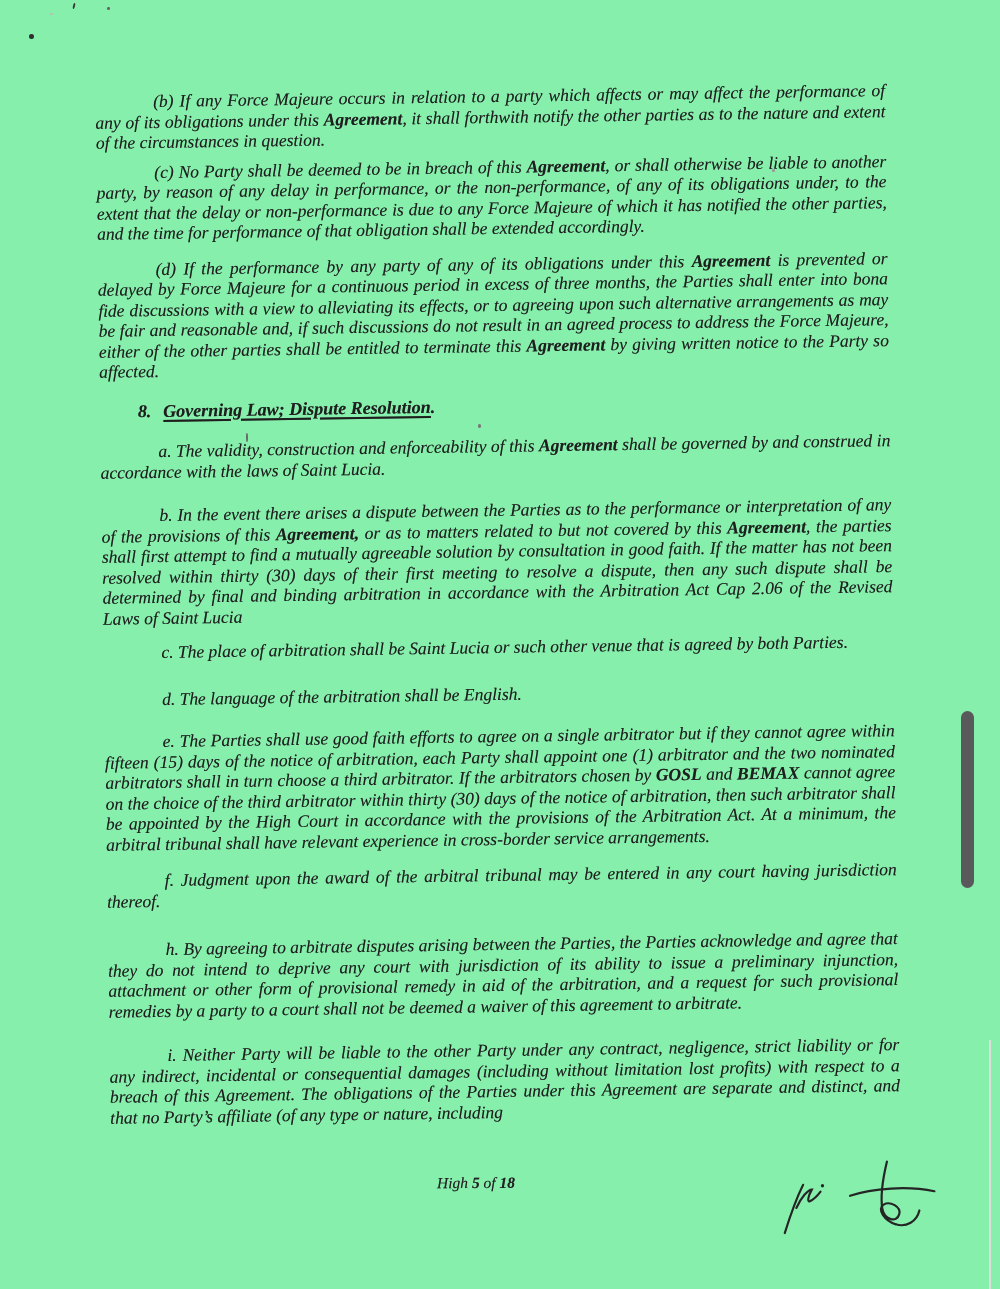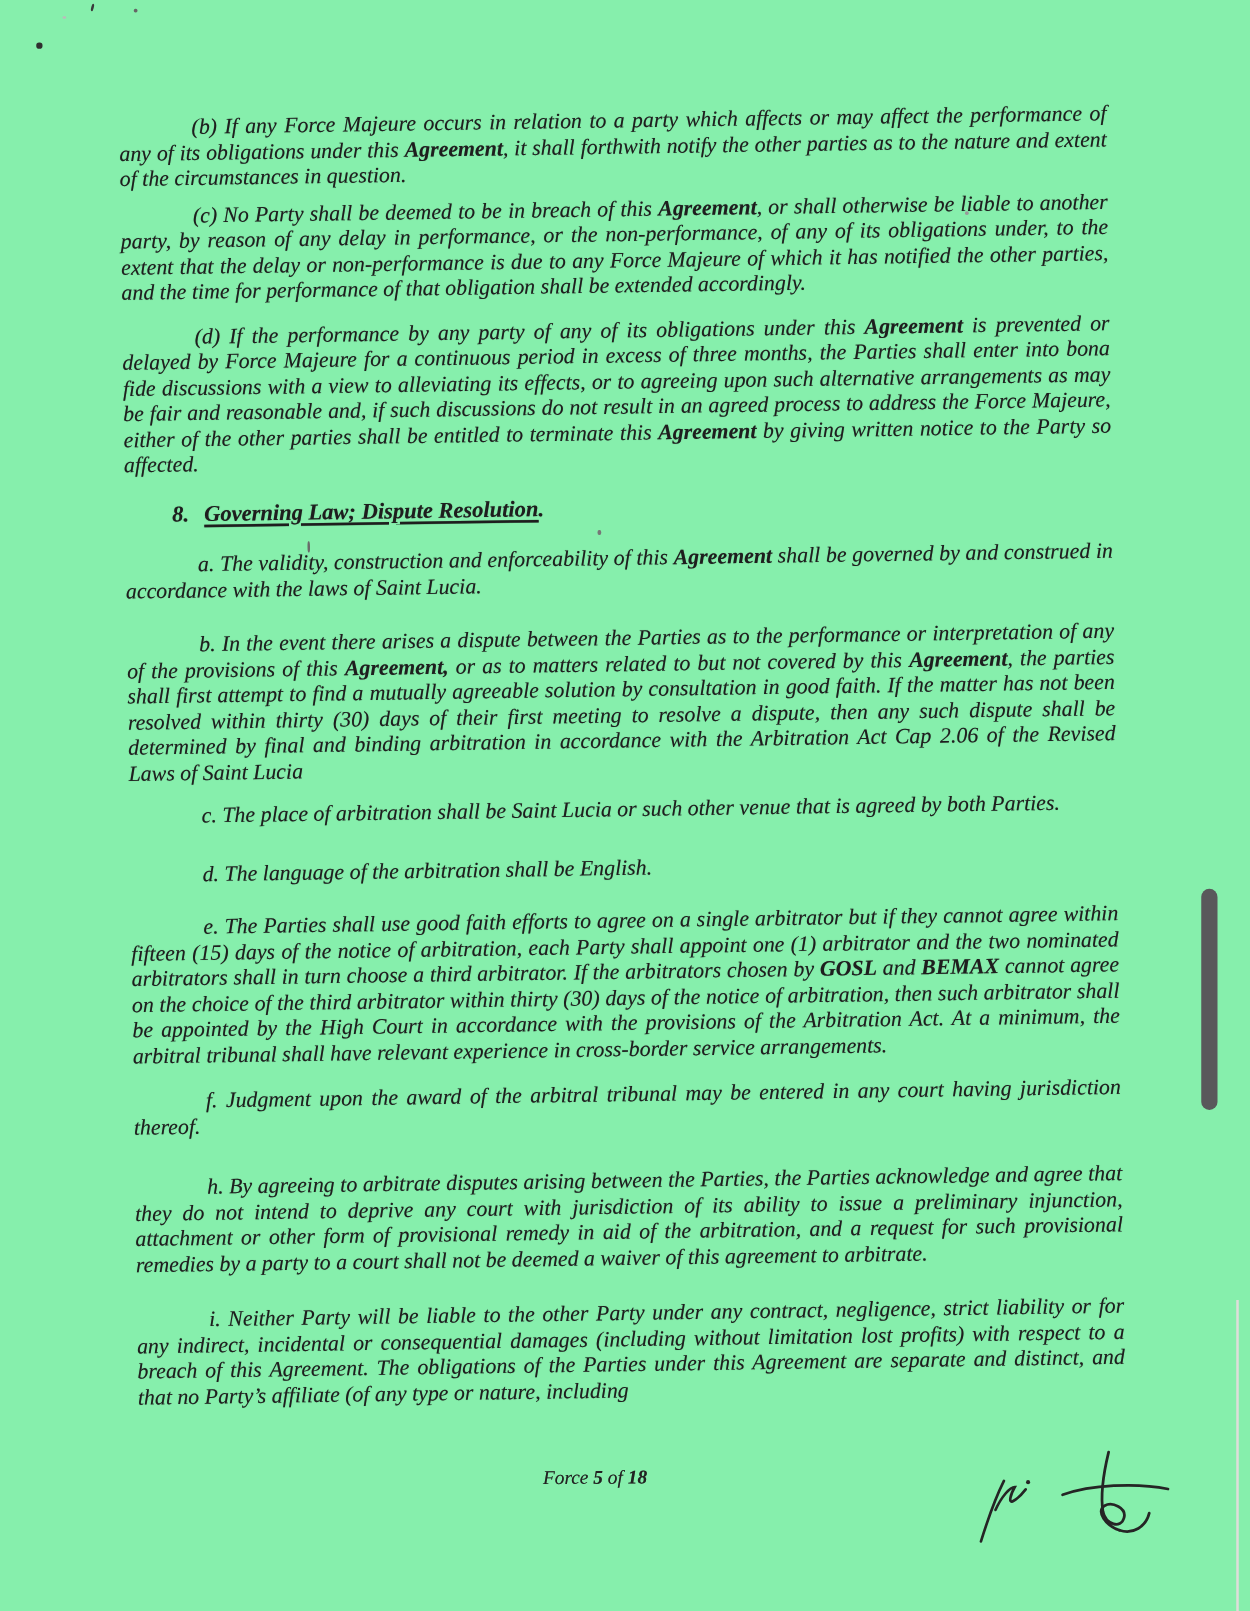--- a/index.html
+++ b/index.html
@@ -80,21 +80,21 @@
       <p class="para" data-name="paragraph-d2"><span>d.  The language of the arbitration shall be English.</span></p>
       <p class="para" data-name="paragraph-e"><span>e.  The Parties shall use good faith efforts to agree on a single arbitrator but if they cannot agree within fifteen (15) days of the notice of arbitration, each Party shall appoint one (1) arbitrator and the two nominated arbitrators shall in turn choose a third arbitrator. If the arbitrators chosen by </span><span class="bd">GOSL</span><span> and </span><span class="bd">BEMAX</span><span> cannot agree on the choice of the third arbitrator within thirty (30) days of the notice of arbitration, then such arbitrator shall be appointed by the High Court in accordance with the provisions of the Arbitration Act. At a minimum, the arbitral tribunal shall have relevant experience in cross-border service arrangements.</span></p>
       <p class="para" data-name="paragraph-f"><span>f.  Judgment upon the award of the arbitral tribunal may be entered in any court having jurisdiction thereof.</span></p>
       <p class="para" data-name="paragraph-h"><span>h.  By agreeing to arbitrate disputes arising between the Parties, the Parties acknowledge and agree that they do not intend to deprive any court with jurisdiction of its ability to issue a preliminary injunction, attachment or other form of provisional remedy in aid of the arbitration, and a request for such provisional remedies by a party to a court shall not be deemed a waiver of this agreement to arbitrate.</span></p>
       <p class="para" data-name="paragraph-i"><span>i.  Neither Party will be liable to the other Party under any contract, negligence, strict liability or for any indirect, incidental or consequential damages (including without limitation lost profits) with respect to a breach of this Agreement. The obligations of the Parties under this Agreement are separate and distinct, and that no Party’s affiliate (of any type or nature, including</span></p>
     </div>
 
   <div class="scrollbar-thumb" data-name="scrollbar-thumb"></div>
 
   <div class="footer" data-name="page-footer">
-    <span data-name="page-number-text"><span>Force </span><span class="bd">5</span><span> of </span><span class="bd">18</span></span>
+    <span data-name="page-number-text"><span>High </span><span class="bd">5</span><span> of </span><span class="bd">18</span></span>
   </div>
 
   <div class="sig" style="left:778px;top:1176px;" data-name="signature-initials-icon">
     <svg width="58" height="62" viewBox="0 0 60 62" fill="none" stroke="#252525" stroke-width="2.2" stroke-linecap="round">
       <path d="M7,58 C12,42 18,24 26,8"></path>
       <path d="M19,32 C24,21 31,13 35,13 C31,20 30,26 33,25 C37,23 41,19 44,15"></path>
       <circle cx="46" cy="9" r="1.7" fill="#252525" stroke="none"></circle>
     </svg>
   </div>
 

